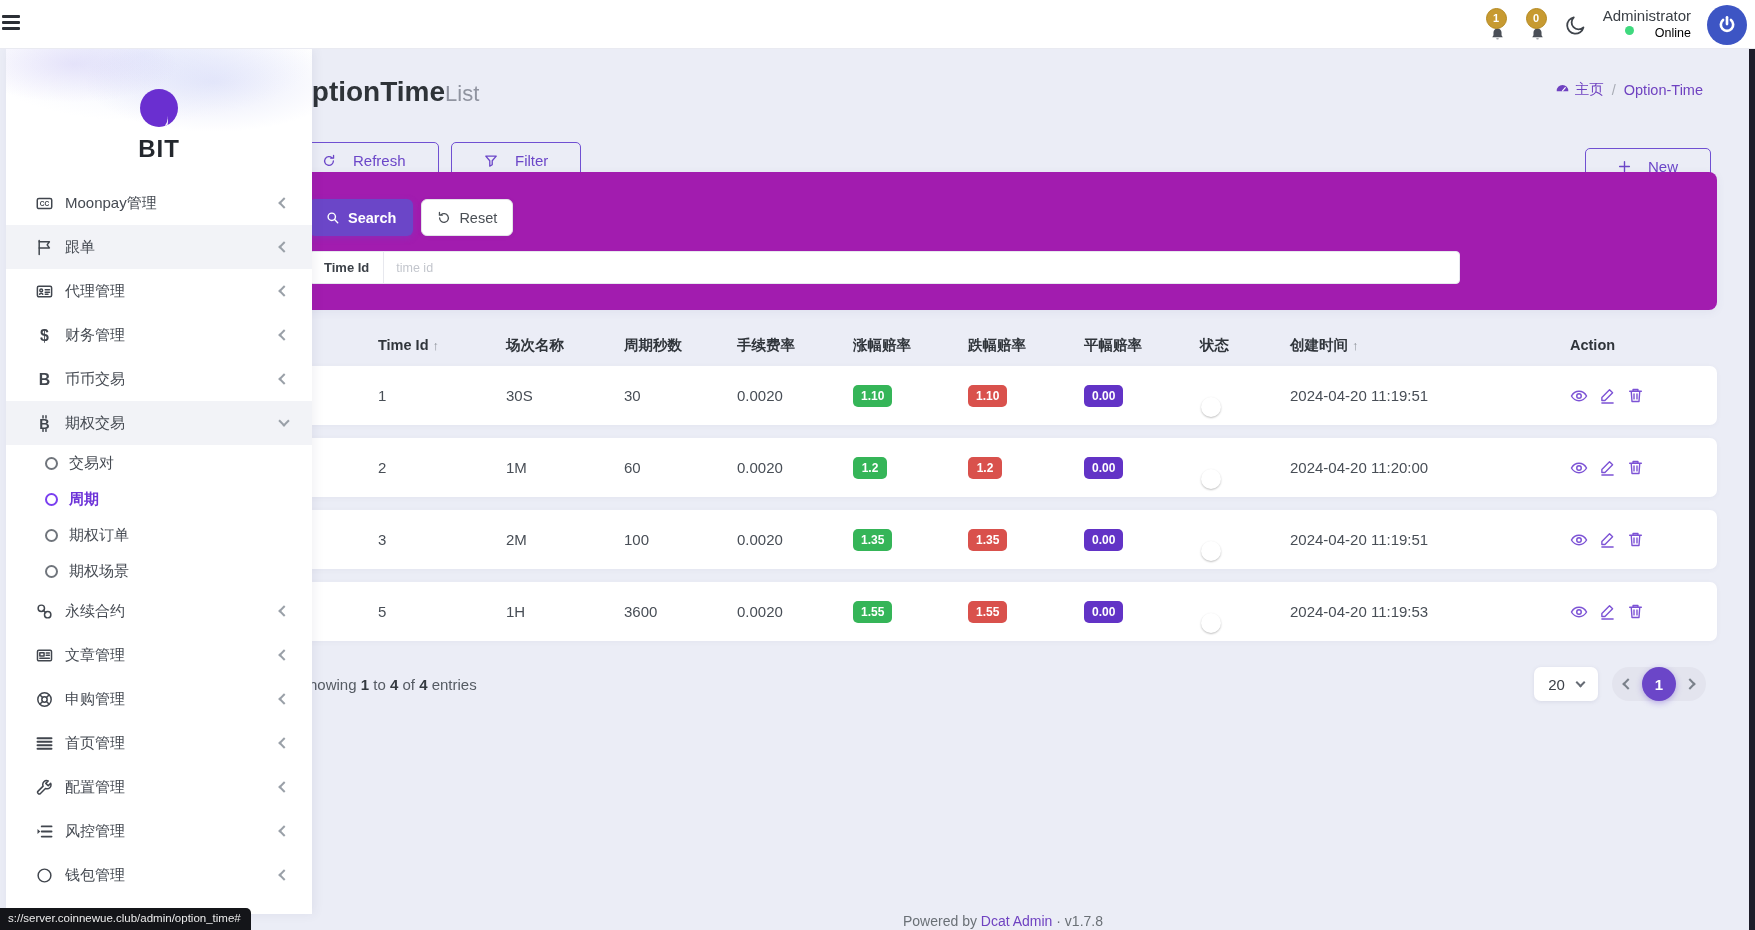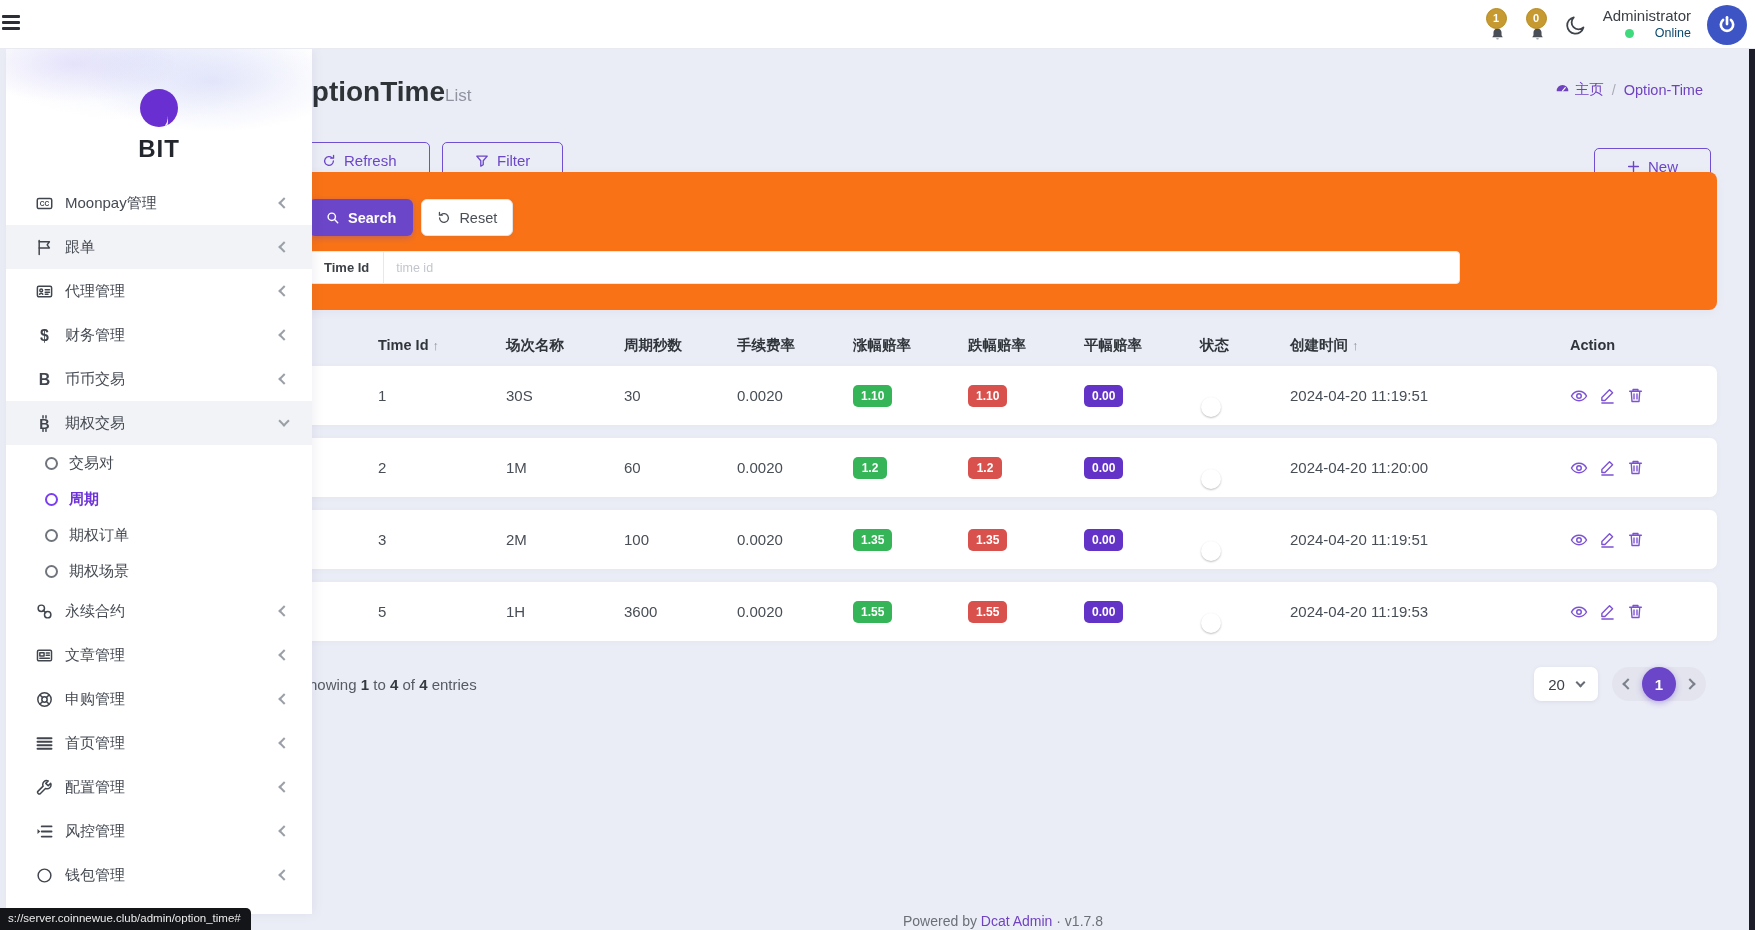--- a/index.html
+++ b/index.html
@@ -16,21 +16,21 @@
   .topbar{position:absolute;top:0;left:0;right:0;height:49px;background:#fff;border-bottom:1px solid #e9eaf1;z-index:6}
   .hamburger{position:absolute;left:2px;top:15px;width:18px;cursor:pointer}
   .hamburger i{display:block;height:2.5px;background:#2b2f35;margin-bottom:3.5px;border-radius:1px}
   .top-right{position:absolute;right:8px;top:0;height:49px;display:flex;align-items:center;gap:16px}
   .notif{position:relative;width:24px;height:34px}
   .notif svg{position:absolute;left:5px;bottom:0}
   .notif .cnt{position:absolute;top:0;left:1px;width:21px;height:21px;border-radius:50%;background:var(--gold);color:#fff;
     font-size:11px;font-weight:bold;display:flex;align-items:center;justify-content:center;border:1px solid #b5891f}
   .userblock{text-align:right;line-height:1.25}
   .uname{font-size:15px;color:#3b4046}
-  .ustatus{font-size:12.5px;color:#0c4a6e;display:flex;align-items:center;justify-content:flex-end;gap:21px}
+  .ustatus{font-size:12.5px;color:#000000;display:flex;justify-content:flex-end;gap:21px}
   .dot{width:9px;height:9px;border-radius:50%;background:var(--online-green)}
   .avatar{width:40px;height:40px;border-radius:50%;background:var(--avatar-blue);display:flex;align-items:center;justify-content:center;cursor:pointer}
 
   
   .vscroll{position:absolute;right:0;top:49px;bottom:0;width:6px;background:var(--scrollbar);z-index:9}
 
   
   .sidebar{position:absolute;left:6px;top:49px;bottom:16px;width:306px;background:#fff;box-shadow:2px 0 10px rgba(70,70,110,.08);z-index:4;overflow:hidden}
   .side-wave{height:126px;position:relative;
     background:
@@ -57,28 +57,28 @@
   .subitem.active{color:#6d33d8;font-weight:bold}
   .subitem.active .bullet{border-color:#7a3ff0}
 
   
   .main{position:absolute;left:289px;width:1428px;top:49px;bottom:0}
   .breadcrumb{position:absolute;top:31px;right:14px;display:flex;align-items:center;gap:8px;font-size:14.5px;color:var(--link-purple)}
   .breadcrumb .sep{color:#a9adb6}
   .bc-home{display:flex;align-items:center;gap:5px;cursor:pointer}
   .page-head{position:absolute;top:27px;left:1px;display:flex;align-items:baseline;}
   .ptitle{font-size:28px;font-weight:600;color:#2e3338}
-  .psub{font-size:17px;color:#9094a0}
+  .psub{font-size:22px;color:#9094a0}
   .toolbar{position:absolute;top:93px;left:0;right:0;height:37px}
-  .obtn{display:inline-flex;align-items:center;gap:8px;height:37px;padding:0 32px;border:1px solid var(--outline-purple);
+  .obtn{display:inline-flex;align-items:center;gap:17px;height:37px;padding:0 32px;border:1px solid var(--outline-purple);
     border-radius:5px;color:var(--primary);font-size:15px;background:transparent;cursor:pointer;margin-right:8px}
   .obtn svg{stroke:var(--primary);fill:none;stroke-width:1.5;stroke-linecap:round;stroke-linejoin:round}
   .newbtn{position:absolute;right:0;top:0;margin:6px}
 
-  .card{position:absolute;top:123px;left:0;width:1428px;height:138px;background:#f97316;border-radius:8px;
+  .card{position:absolute;top:123px;left:0;width:1428px;height:138px;background:#a21caf;border-radius:8px;
     box-shadow:0 2px 10px rgba(90,90,140,.07)}
   .card-actions{position:absolute;top:27px;left:20px;display:flex;gap:8px}
   .btn-search{display:inline-flex;align-items:center;gap:8px;height:37px;padding:0 17px;background:var(--primary);
     color:#fff;font-size:14.5px;font-weight:bold;border:none;border-radius:6px;cursor:pointer;box-shadow:0 2px 6px rgba(103,71,201,.35)}
   .btn-search svg{stroke:#fff;fill:none;stroke-width:1.6;stroke-linecap:round}
   .btn-reset{display:inline-flex;align-items:center;gap:8px;height:37px;padding:0 15px;background:#fff;color:#4a4f55;
     font-size:14.5px;border:1px solid #e3e4e8;border-radius:6px;cursor:pointer;box-shadow:0 1px 4px rgba(80,80,120,.08)}
   .btn-reset svg{stroke:#4a4f55;fill:none;stroke-width:1.5;stroke-linecap:round}
   .filter-row{position:absolute;top:79px;left:20px;width:1151px;height:33px;display:flex;border:1px solid #e7e8ee;border-radius:4px;background:#fff}
   .f-label{display:flex;align-items:center;padding:0 14px;font-size:13px;font-weight:bold;color:#3c4148;border-right:1px solid #e7e8ee;white-space:nowrap}

